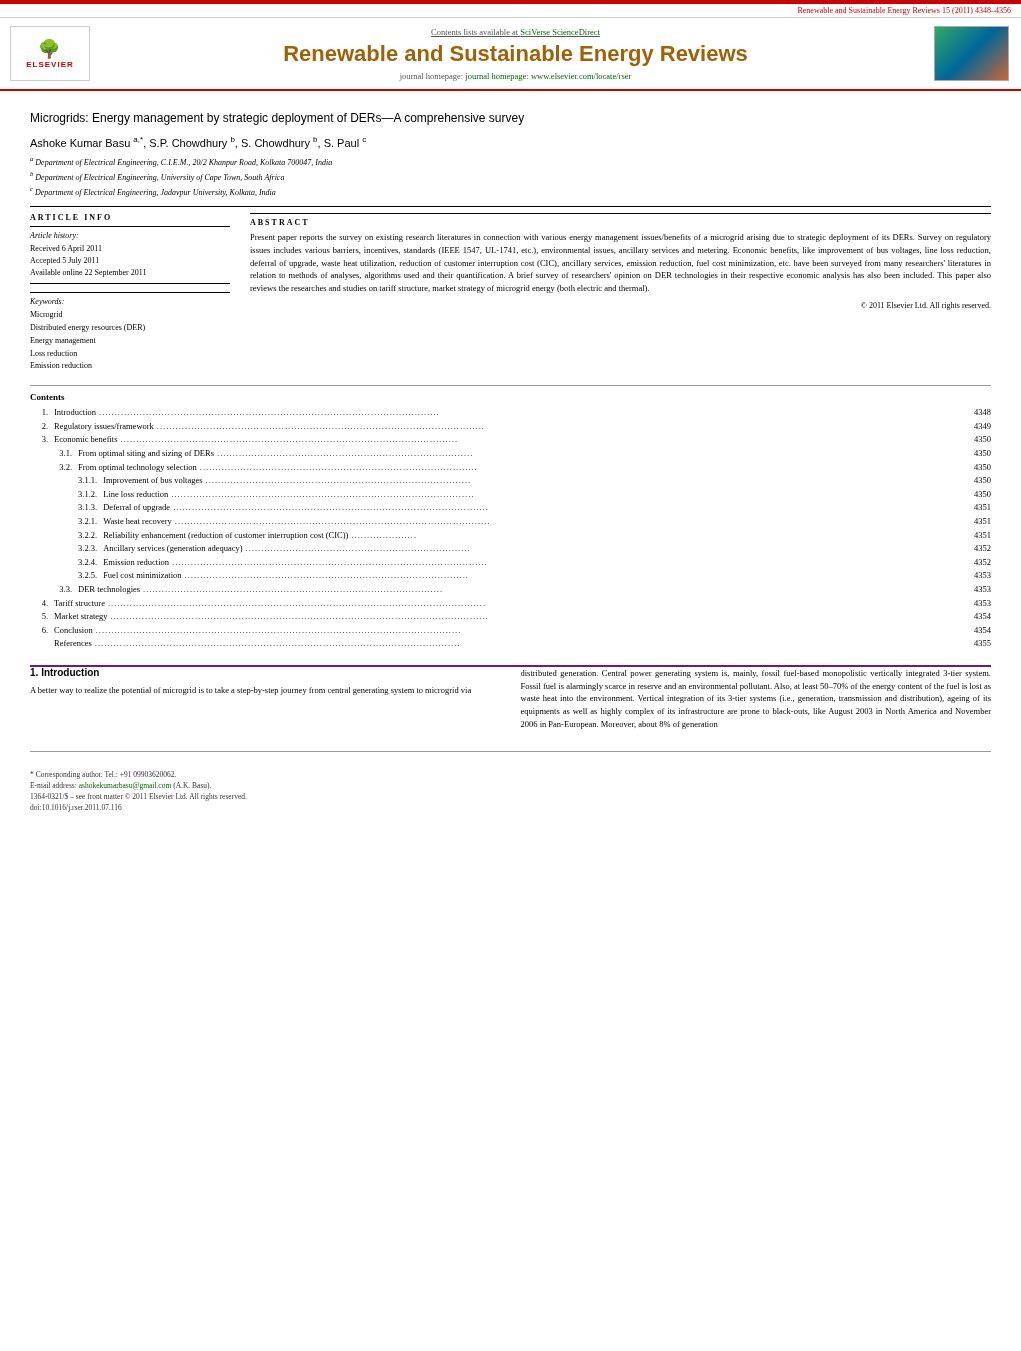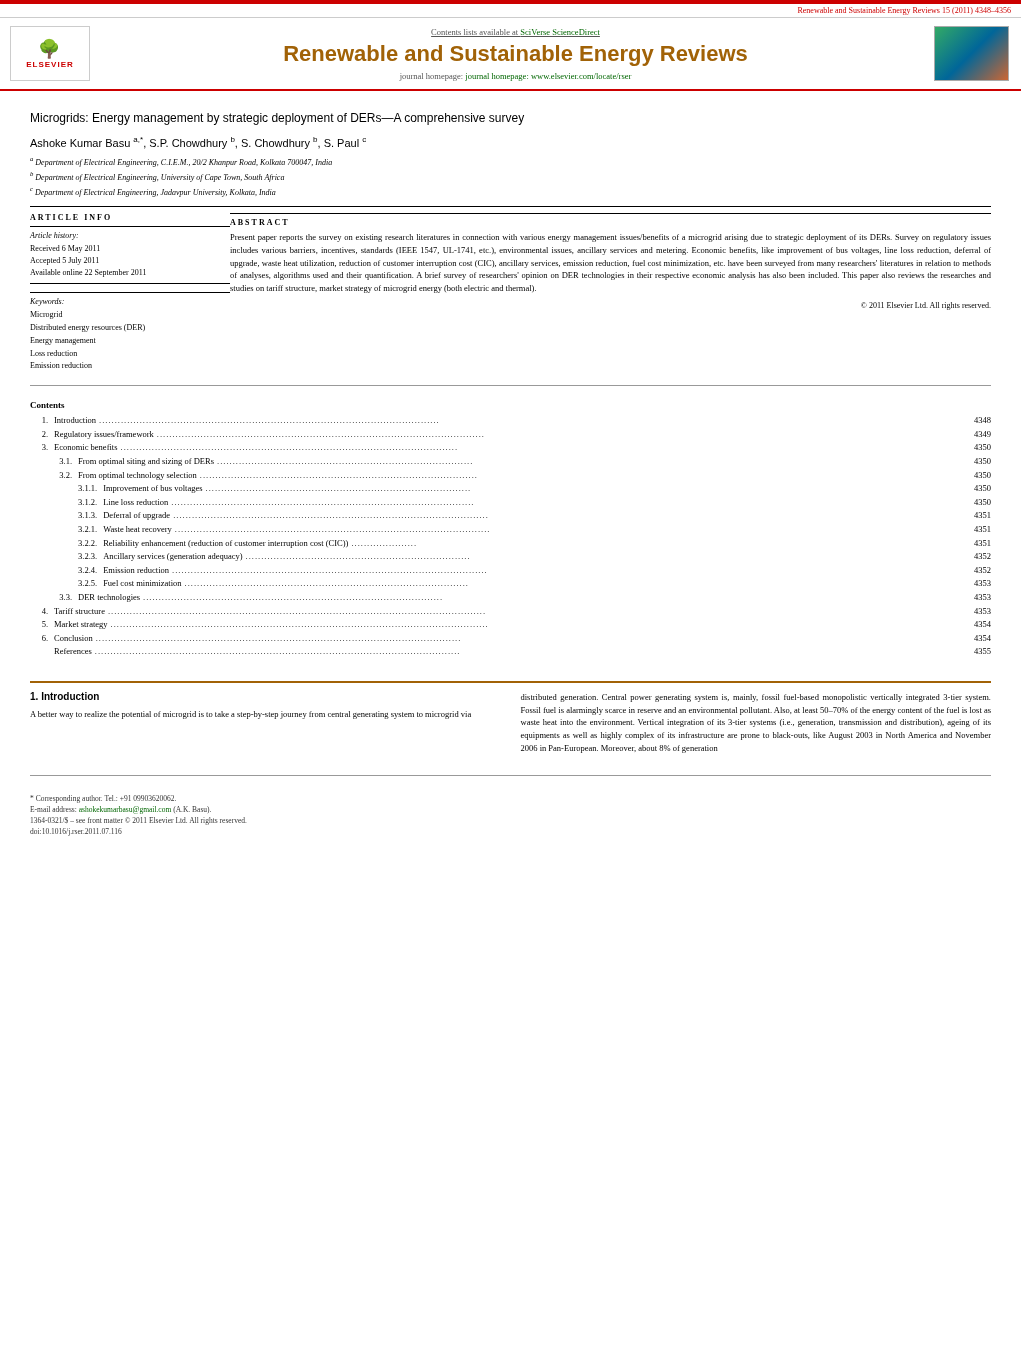--- a/index.html
+++ b/index.html
@@ -144,20 +144,21 @@
     
     .divider {
       border: none;
       border-top: 1px solid #000;
       margin: 6px 0;
     }
 
     
     .two-col {
       display: flex;
+      gap: 20px;
     }
     .col-left {
       width: 200px;
       flex-shrink: 0;
     }
     .col-right {
       flex: 1;
     }
 
     
@@ -211,33 +212,32 @@
     .copyright-line {
       font-size: 8px;
       text-align: right;
       margin-top: 6px;
     }
 
     
     .contents-section {
       margin-top: 12px;
       border-top: 1px solid #999;
-      padding-top: 14px;
+      padding-top: 6px;
     }
     .contents-title {
       font-size: 9px;
       font-weight: bold;
       margin-bottom: 4px;
     }
 
     
     .intro-section {
-      margin-top: 22px;
-      border-top: 2px solid #a16207;
-      padding-top: 8px;
+      margin-top: 14px;
+      border-top: 2px solid #701a75;
     }
     .intro-two-col {
       display: flex;
       gap: 20px;
     }
     .intro-col {
       flex: 1;
     }
     .section-number-title {
       font-size: 10px;
@@ -340,21 +340,21 @@
   </div>
 
   <hr class="divider">
 
   <div class="two-col">
     <div class="col-left">
       <div class="section-heading">ARTICLE INFO</div>
 
       <div class="article-info-block">
         <div class="label">Article history:</div>
-        <div class="date-row">Received 6 May 2011</div>
+        <div class="date-row">Received 6 April 2011</div>
         <div class="date-row">Accepted 5 July 2011</div>
         <div class="date-row">Available online 22 September 2011</div>
       </div>
 
       <div class="keywords-block">
         <div class="label">Keywords:</div>
         <div class="keyword">Microgrid</div>
         <div class="keyword">Distributed energy resources (DER)</div>
         <div class="keyword">Energy management</div>
         <div class="keyword">Loss reduction</div>

